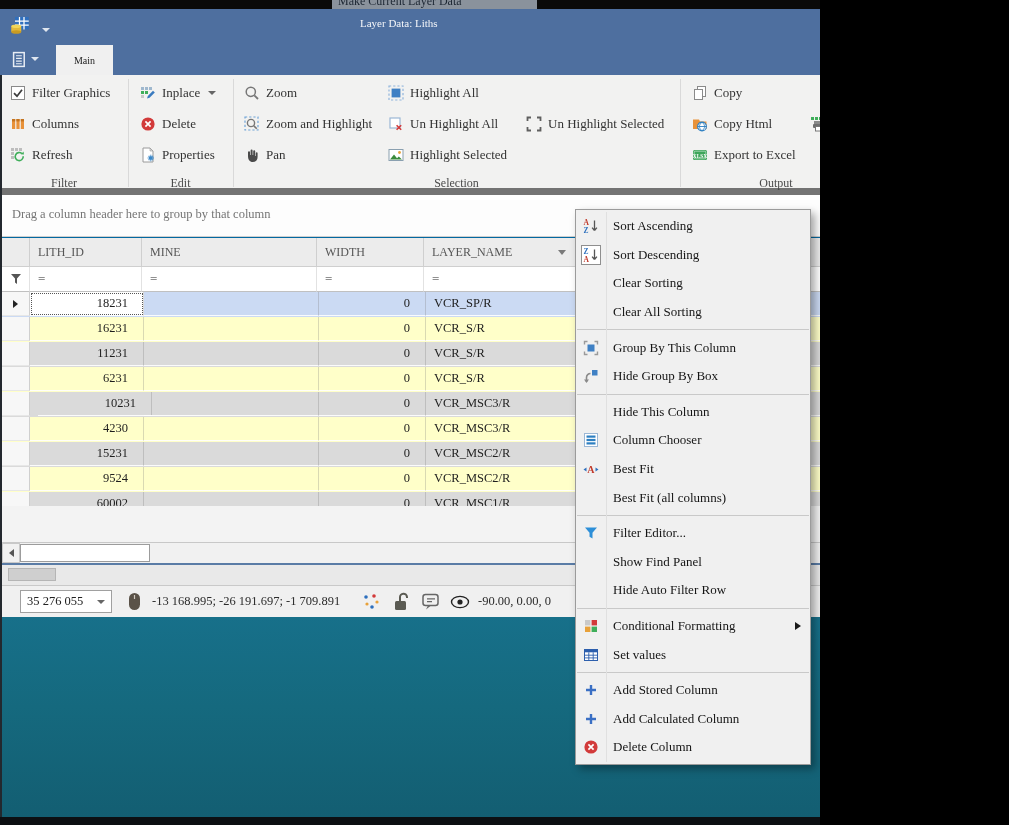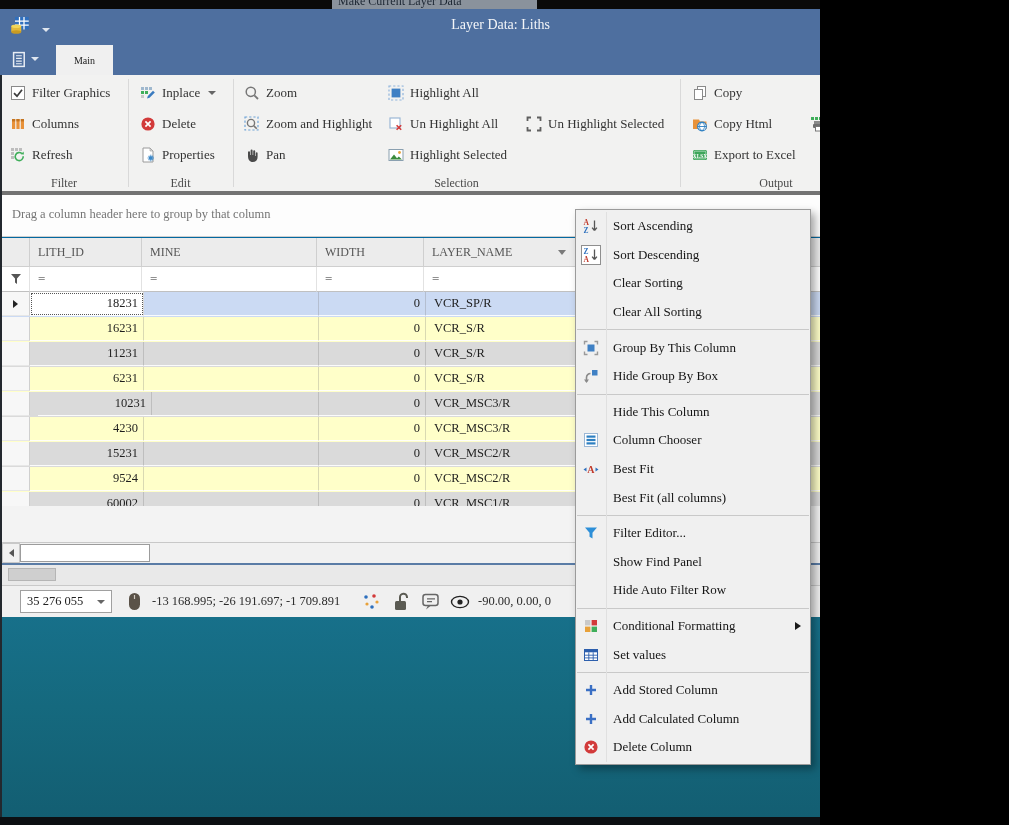--- a/index.html
+++ b/index.html
@@ -5,46 +5,46 @@
   html,body{margin:0;padding:0;background:#000;}
   .win{position:relative;width:820px;height:825px;overflow:hidden;
        font-family:Liberation Serif, serif;background:#0369a1;}
   .abs{position:absolute;}
   
   .top-strip{left:0;top:0;width:1009px;height:9px;background:#0a0a0a;overflow:hidden;}
   .sliver{position:absolute;left:332px;top:0;width:205px;height:9px;background:#8a929c;overflow:hidden;}
   .sliver span{display:block;margin-top:-6px;font-size:12px;color:#1d2733;white-space:nowrap;padding-left:6px;}
   
   .titlebar{left:0;top:9px;width:1009px;height:33px;background:#4e6f9f;}
-  .title-text{position:absolute;left:360px;top:8px;width:190px;text-align:right;color:#f4f6f9;font-size:14px;}
+  .title-text{position:absolute;left:360px;top:8px;width:190px;text-align:left;color:#f4f6f9;font-size:11px;}
   .winbtn{position:absolute;top:0;width:46px;height:33px;display:flex;align-items:center;justify-content:center;}
   
   .tabrow{left:0;top:42px;width:1009px;height:33px;background:#4e6f9f;}
   .tab-main{position:absolute;left:56px;top:3px;width:57px;height:30px;background:#f0f0f0;color:#1c1c1c;
             font-size:10px;display:flex;align-items:center;justify-content:center;}
   
-  .ribbon{left:0;top:75px;width:1009px;height:120px;background:#f2f2f1;border-bottom:4px solid #737373;box-sizing:border-box;}
+  .ribbon{left:0;top:75px;width:1009px;height:120px;background:#f2f2f1;border-bottom:7px solid #737373;box-sizing:border-box;}
   .rb-sep{position:absolute;top:4px;width:1px;height:108px;background:#d9d9d9;}
   .rb-btn{position:absolute;height:26px;display:flex;align-items:center;gap:6px;font-size:13px;color:#333;cursor:default;}
   .rb-glabel{position:absolute;top:101px;font-size:12px;color:#4a4a4a;text-align:center;}
   .i16{width:16px;height:16px;flex:0 0 16px;}
   .chev{width:0;height:0;border-left:4px solid transparent;border-right:4px solid transparent;border-top:4px solid #666;margin-left:2px;}
   
   .gp-panel{left:2px;top:195px;width:1000px;height:42px;background:#fdfdfd;border-bottom:1px solid #cfcfcf;box-sizing:border-box;}
   .gp-text{position:absolute;left:10px;top:12px;font-size:12.5px;color:#757575;}
   .hdr-cell{position:absolute;top:238px;height:29px;background:#ececec;border-right:1px solid #cfcfcf;border-bottom:1px solid #cfcfcf;
             box-sizing:border-box;font-size:12px;color:#555;display:flex;align-items:center;padding-left:8px;}
   .flt-cell{position:absolute;top:267px;height:25px;background:#fff;border-right:1px solid #e2e2e2;border-bottom:1px solid #c0c0c0;
             box-sizing:border-box;font-size:13px;font-weight:bold;color:#909090;display:flex;align-items:center;padding-left:8px;}
   .rows-clip{left:2px;top:292px;width:982px;height:214px;overflow:hidden;background:#fbfbfb;}
   .grow{position:absolute;left:0;width:982px;height:25px;}
   .r-sel{background:#cbdaf3;}.r-yel{background:#ffffc9;}.r-gry{background:#dadada;}
   .gcell{position:absolute;top:0;height:24px;box-sizing:border-box;border-right:1px solid rgba(120,120,120,.28);
          font-size:12.5px;color:#1e1e1e;display:flex;align-items:center;border-bottom:1px solid rgba(255,255,255,.9);}
-  .gc-num{justify-content:flex-end;padding-right:5px;}
+  .gc-num{justify-content:flex-end;padding-right:15px;}
   .gc-txt{padding-left:8px;}
   .ind{position:absolute;left:0;top:0;width:28px;height:24px;background:#f7f7f7;border-right:1px solid #cfcfcf;
        border-bottom:1px solid #e7e7e7;box-sizing:border-box;display:flex;align-items:center;justify-content:center;}
   .focus-cell{background:#fff;outline:1px dotted #555;outline-offset:-2px;}
   
   .vsb{left:984px;top:267px;width:18px;height:239px;background:#f1f1f1;border-left:1px solid #c8c8c8;box-sizing:border-box;}
   .sb-btn{position:absolute;left:0;width:18px;height:20px;background:#f1f1f1;border:1px solid #c8c8c8;box-sizing:border-box;
           display:flex;align-items:center;justify-content:center;}
   .vsb-thumb{position:absolute;left:1px;top:22px;width:15px;height:34px;background:#fff;border:1px solid #aeaeae;box-sizing:border-box;}
   .vsb-green{position:absolute;left:2px;top:2px;width:10px;height:3px;background:#2f9e5f;}

